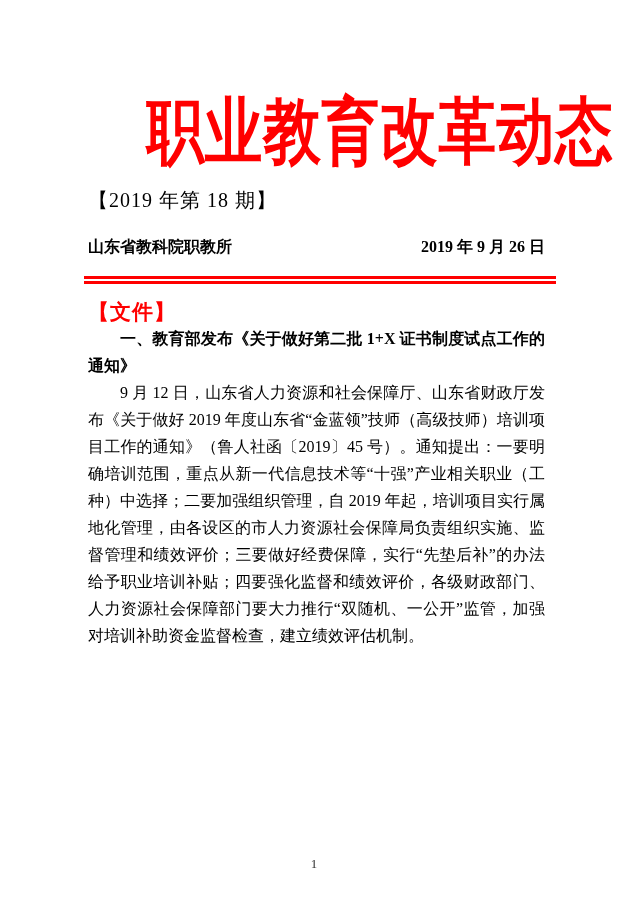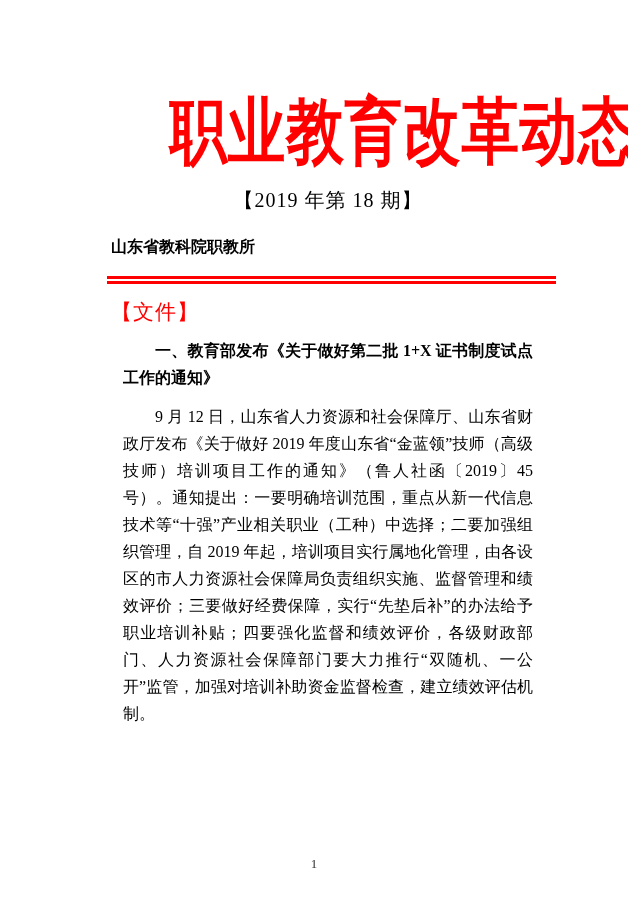--- a/index.html
+++ b/index.html
@@ -12,42 +12,41 @@
     height: 916px;
     position: relative;
     overflow: hidden;
     font-family: "Liberation Serif", "DejaVu Serif", serif;
     color: #000000;
   }
   .page {
     box-sizing: border-box;
     width: 628px;
     height: 916px;
-    padding: 92px 83px 0 111px;
+    padding: 92px 83px 0 88px;
     position: relative;
     border-radius: 11px;
   }
   .masthead-title {
     text-align: center;
     height: 80px;
     line-height: 80px;
     white-space: nowrap;
   }
   .masthead-title .title-inner {
     display: inline-block;
     font-size: 72px;
     font-weight: bold;
     color: #ff0000;
     transform: scaleX(0.80);
     transform-origin: center;
     letter-spacing: 1px;
   }
   .issue-line {
     margin-top: 14px;
-    text-align: center;
     font-size: 20px;
     line-height: 28px;
     letter-spacing: 1px;
   }
   .pub-row {
     margin-top: 22px;
     display: flex;
     justify-content: space-between;
     align-items: baseline;
     font-weight: bold;
@@ -59,27 +58,27 @@
     margin-left: -4px;
     margin-right: -11px;
     height: 2px;
     background: #ffffff;
     border-top: 3px solid #ff0000;
     border-bottom: 3px solid #ff0000;
   }
   .section-header {
     margin-top: 15px;
     font-family: "Liberation Sans", "DejaVu Sans", sans-serif;
-    font-weight: normal;
+    font-weight: bold;
     font-size: 21px;
     line-height: 26px;
     color: #ff0000;
     letter-spacing: 1px;
   }
-  .article { margin: 12px; }
+  .article { margin: 0; }
   .article:first-of-type { margin-top: 17px; }
   .article p {
     margin: 0;
     font-size: 16px;
     line-height: 27px;
     text-align: justify;
     text-justify: inter-ideograph;
     text-indent: 2em;
   }
   .article p.heading {
@@ -102,20 +101,21 @@
 <div class="page">
 
   <div class="masthead-title">
     <span class="title-inner">职业教育改革动态</span>
   </div>
 
   <div class="issue-line">【2019 年第 18 期】</div>
 
   <div class="pub-row">
     <span>山东省教科院职教所</span>
+    <span>2019 年 9 月 26 日</span>
   </div>
 
   <div class="header-rule"></div>
 
   <div class="section-header">【文件】</div>
 
   <div class="article">
     <p class="heading">一、教育部发布《关于做好第二批 1+X 证书制度试点工作的通知》</p>
   </div>
 

